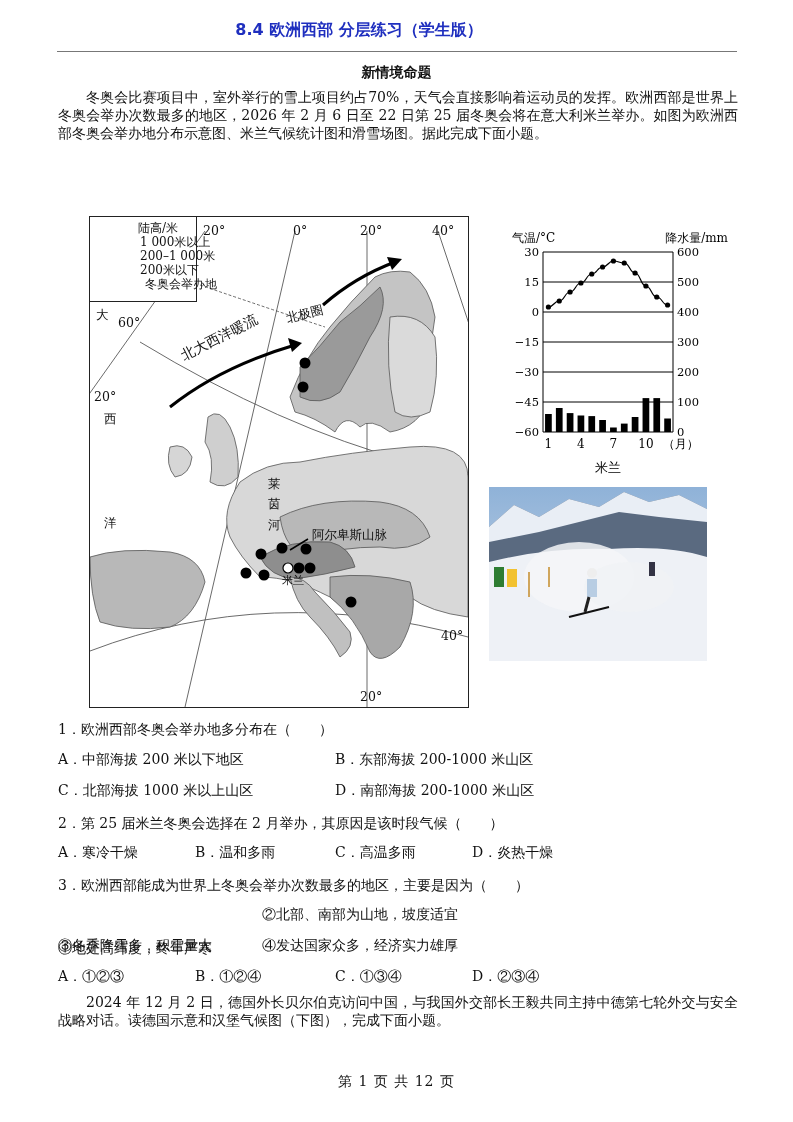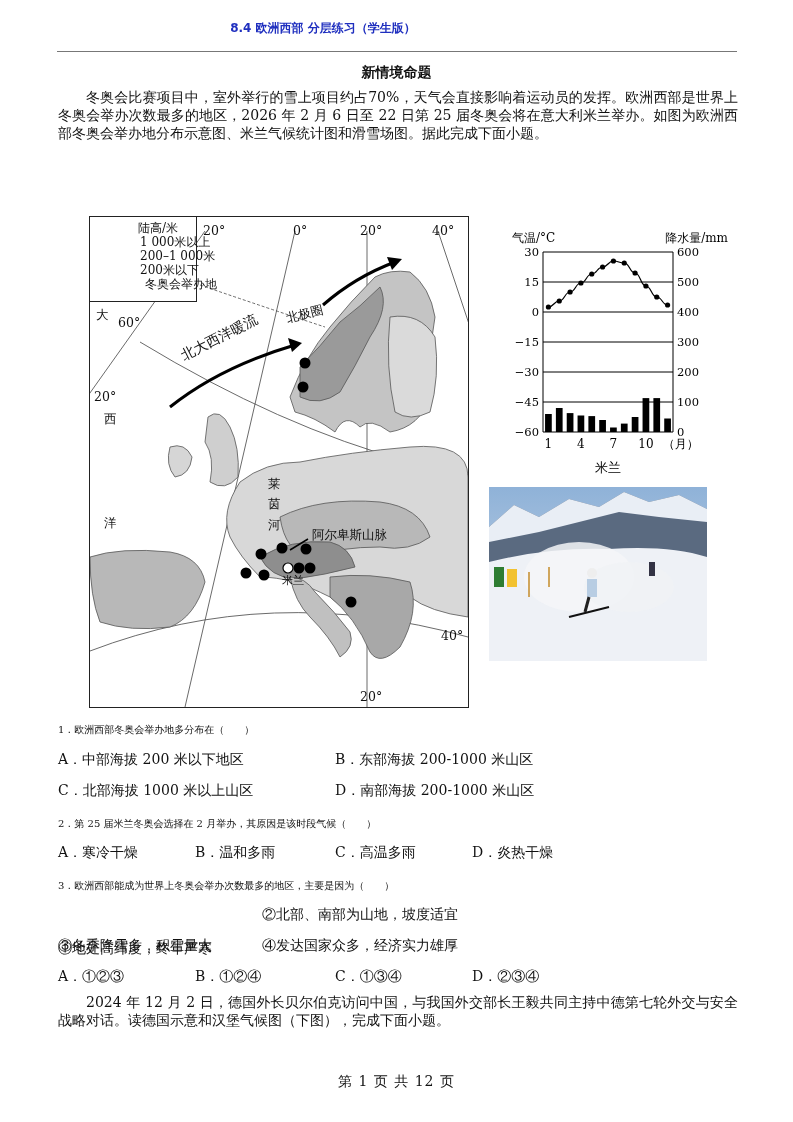--- a/index.html
+++ b/index.html
@@ -1,26 +1,26 @@
 <!DOCTYPE html>
 <html><head>
 <meta charset="utf-8">
 <style>
   html, body { margin: 0; padding: 0; background: #fff; }
   body { width: 793px; height: 1122px; position: relative; overflow: hidden;
          font-family: "DejaVu Serif", "Liberation Serif", serif; color: #111; }
   .abs { position: absolute; }
-  .header-title { left: 0; width: 646px; top: 20px; text-align: center; font-size: 12px;
-                  font-weight: bold; color: #1f2fbf; font-family: "DejaVu Sans", "Liberation Sans", sans-serif; }
+  .header-title { left: 0; width: 646px; top: 20px; text-align: center; font-size: 16px;
+                  font-weight: bold; color: #1f2fbf; font-family: "DejaVu Sans", "Liberation Sans", sans-serif; padding-left: 36px; }
   .header-rule { left: 57px; width: 680px; top: 51px; height: 0; border-top: 1.5px solid #777; }
   .section-title { left: 0; width: 793px; top: 64px; text-align: center; font-size: 14px; font-weight: bold;
                    font-family: "DejaVu Sans", "Liberation Sans", sans-serif; }
   .para { font-size: 14px; line-height: 18px; text-align: justify; text-align-last: left; }
   .p1 { left: 58px; width: 680px; top: 88px; text-indent: 28px; }
-  .q { font-size: 10px; line-height: 31px; white-space: nowrap; text-align: right; }
+  .q { font-size: 14px; line-height: 31px; white-space: nowrap; text-align: right; }
   .opt { position: absolute; font-size: 14px; white-space: nowrap; }
   .footer { left: 0; width: 793px; top: 1073px; text-align: center; font-size: 14px; letter-spacing: 1px; }
 
   
   .map { left: 89px; top: 216px; width: 378px; height: 490px; border: 1.3px solid #222; background: #fff; overflow: hidden; }
   .legend { left: 89px; top: 216px; width: 108px; height: 86px; border: 1.3px solid #222; background: #fff;
             font-size: 12px; line-height: 14px; padding: 4px 3px; box-sizing: border-box; }
   .legend .row { display: flex; align-items: center; white-space: nowrap; margin-left: 45px; }
   .legend .sw { width: 16px; height: 10px; margin-right: 2px; display: inline-block; }
   .legend .dot { width: 9px; height: 9px; border-radius: 50%; background: #000; display: inline-block; margin: 0 4px 0 3px; }

